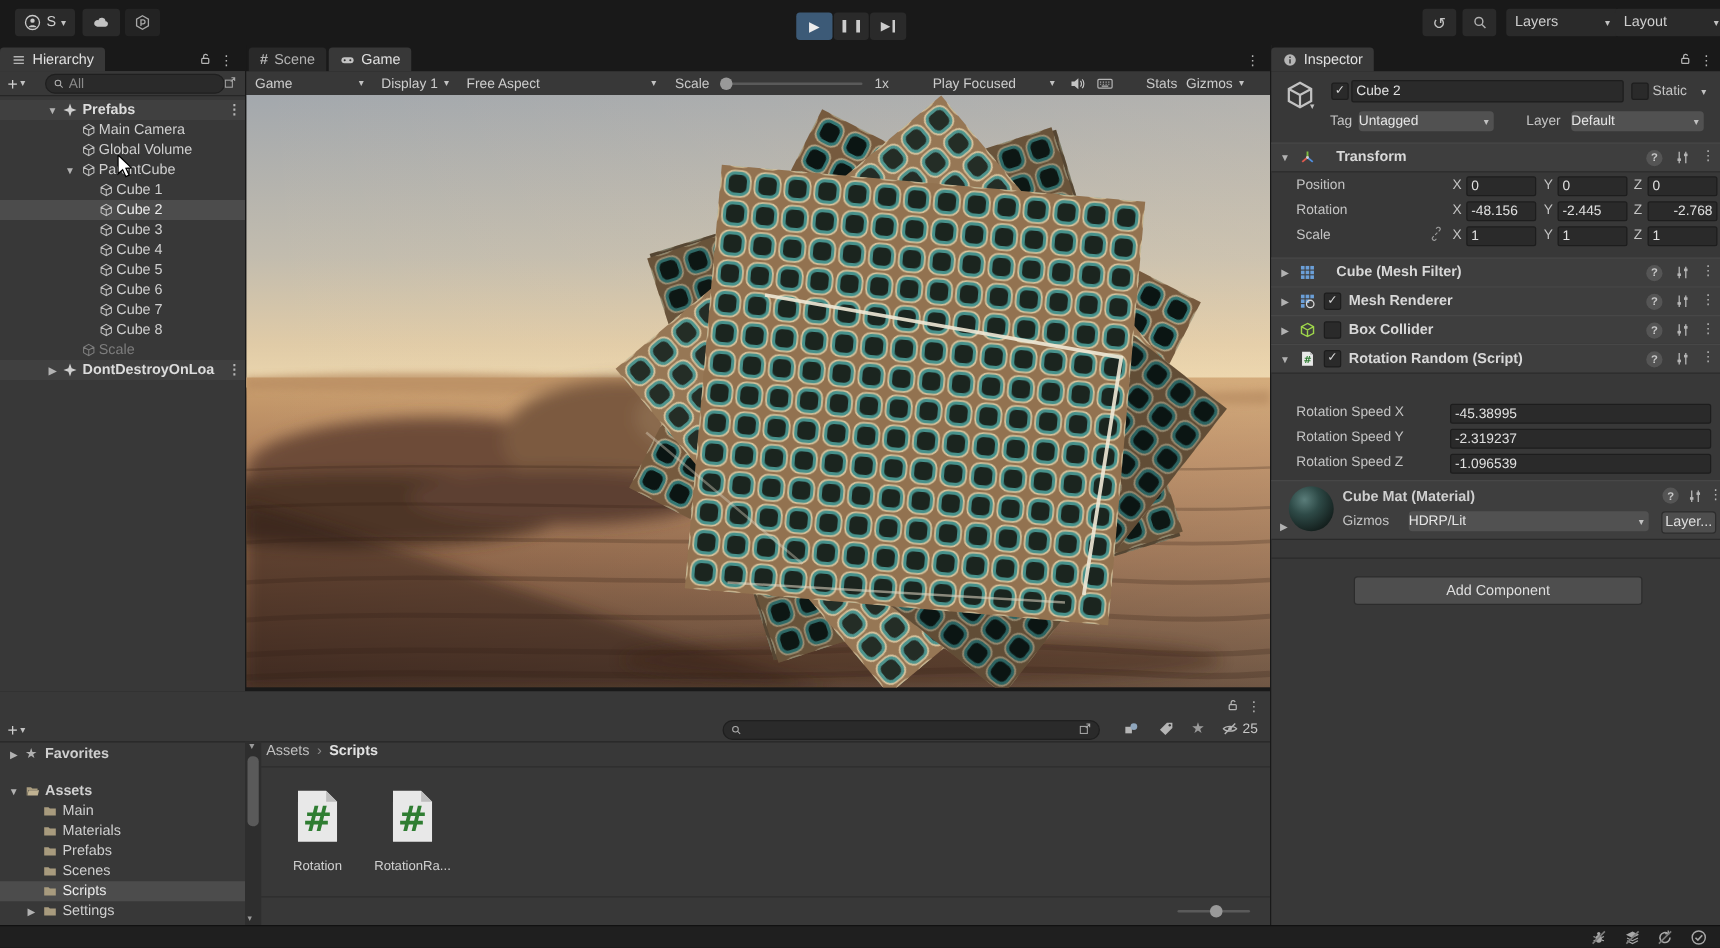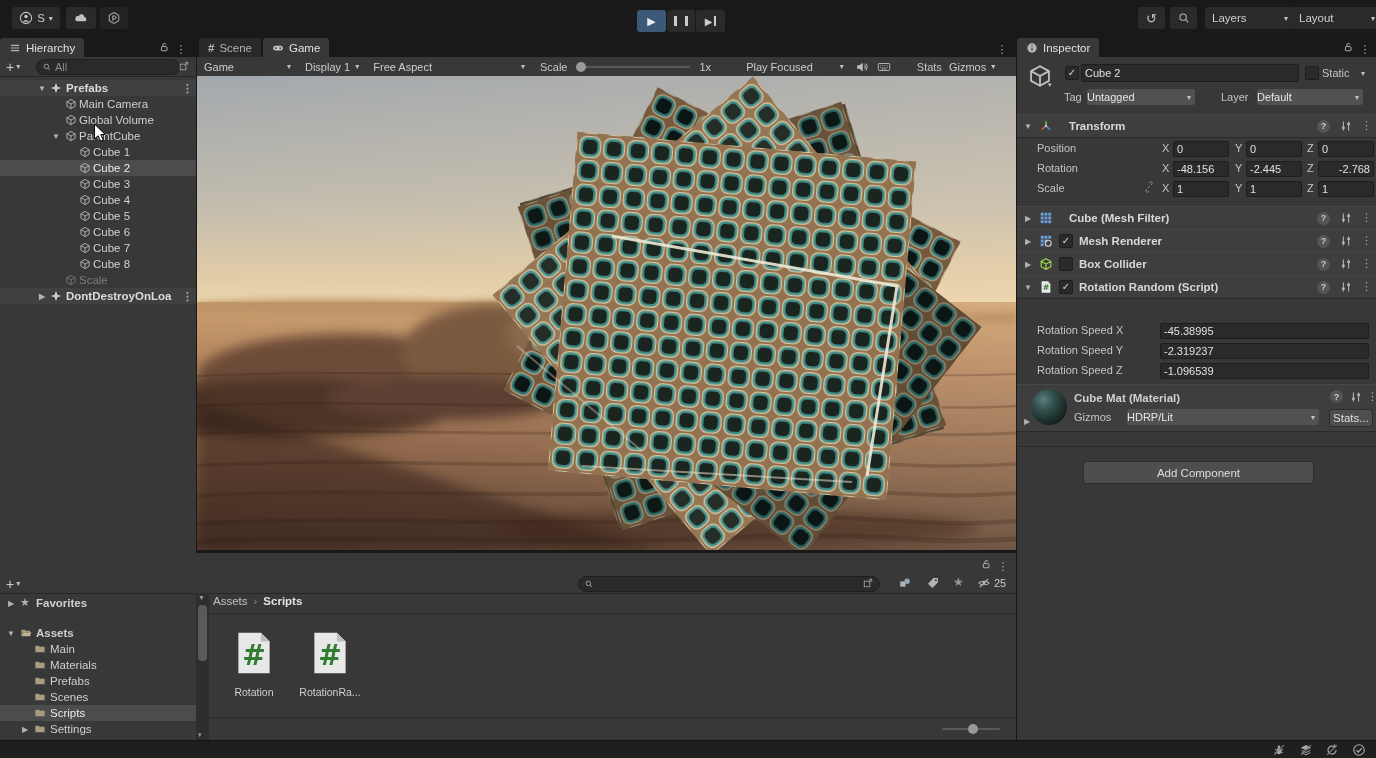--- a/index.html
+++ b/index.html
@@ -672,21 +672,21 @@
     <span class="abs" style="left:332px;top:5px"><svg class="ic">
           <use href="#ic-preset"></use>
         </svg></span>
     <span class="kebab abs" style="left:350px;top:6px">⋮</span>
     <span class="abs" style="left:57px;top:26px;font-size:11px;color:#c4c4c4">Gizmos</span>
     <div class="dd" style="left:110px;top:24px;width:188px">
       <span>HDRP/Lit</span>
       <span class="ddarrow">▾</span>
     </div>
     <div class="btn abs" style="left:312px;top:24px;width:42px;height:16px">
-      <span>Stats...</span>
+      <span>Layer...</span>
     </div>
   </div>
 
   <div class="abs" style="left:0;right:0;top:410px;border-top:1px solid #2a2a2a"></div>
   <div class="btn abs" style="left:66px;top:425px;width:229px;height:21px">
     <span>Add Component</span>
   </div>
 </div>
 
 <div class="panel" style="left:0;top:553px;width:1016px;height:187px">

